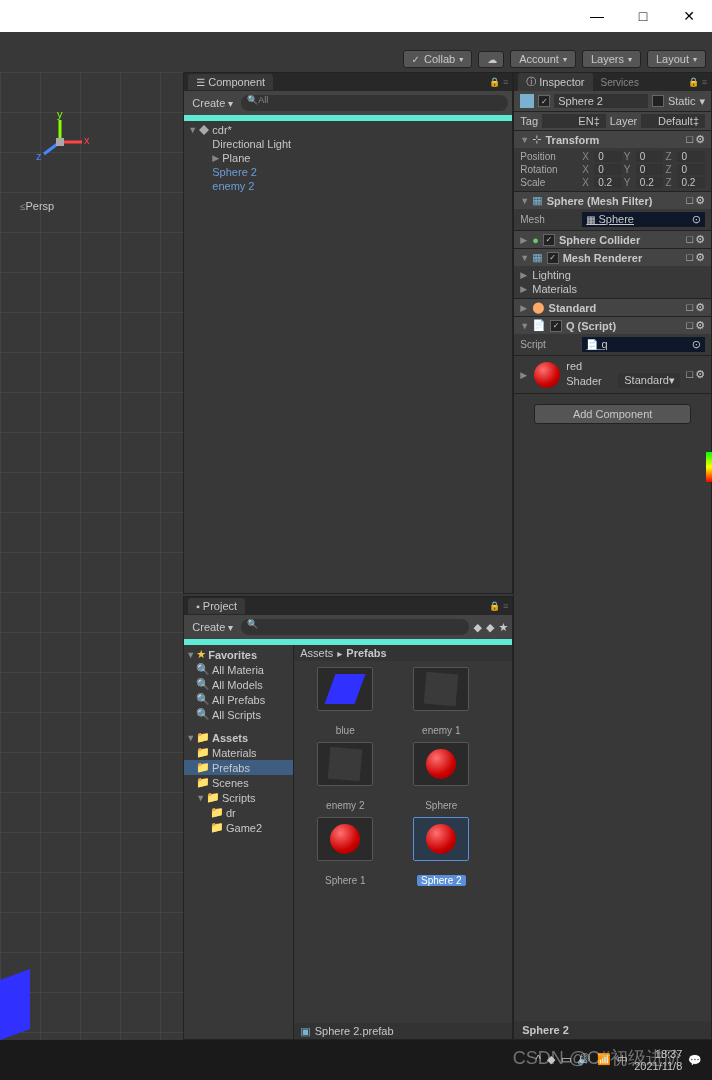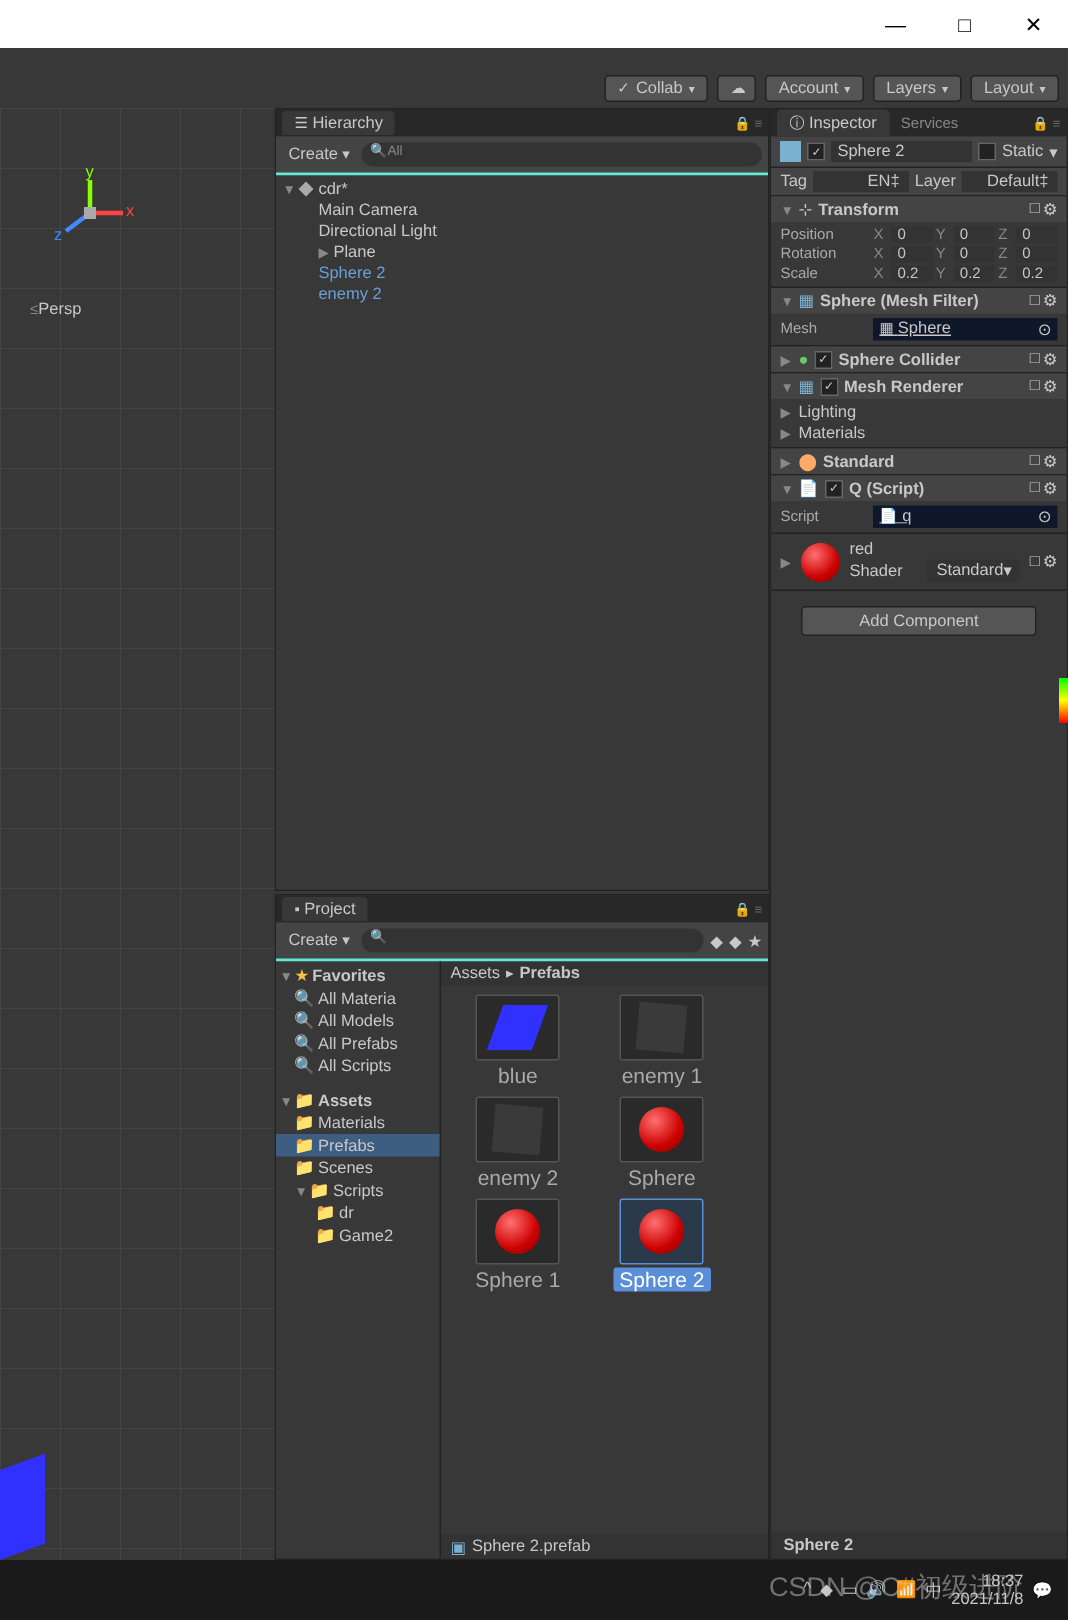--- a/index.html
+++ b/index.html
@@ -21,21 +21,21 @@
 .persp { position: absolute; top: 128px; left: 20px; font-size: 10px; color: #888; }
 .scene-corner { position: absolute; bottom: 0; left: 0; width: 30px; height: 60px; background: #3030ff; transform: skewY(-20deg); transform-origin: bottom left; }
 
 .panel { background: #383838; border: 1px solid #222; }
 .tab-bar { background: #282828; display: flex; align-items: center; height: 18px; padding-left: 4px; }
 .tab { background: #383838; padding: 2px 8px; font-size: 10px; border-radius: 3px 3px 0 0; display: flex; align-items: center; gap: 3px; }
 .tab-inactive { background: transparent; color: #888; }
 .tab-icons { margin-left: auto; display: flex; gap: 2px; padding-right: 4px; }
 .tab-icons span { font-size: 9px; color: #666; }
 
-.sub-bar { background: #444; height: 16px; display: flex; align-items: center; padding: 12px 4px; gap: 4px; border-bottom: 2px solid #5eead4; }
+.sub-bar { background: #444; height: 16px; display: flex; align-items: center; padding: 12px 4px; gap: 4px; border-bottom: 6px solid #5eead4; }
 .sub-btn { font-size: 10px; padding: 0 4px; }
 .search-field { flex: 1; background: #333; border-radius: 8px; height: 16px; padding: 0 6px; font-size: 9px; color: #888; }
 
 .hierarchy-body { flex: 1; background: #383838; padding: 2px 0; }
 .tree-row { padding: 1px 4px 1px 14px; font-size: 11px; display: flex; align-items: center; gap: 2px; }
 .tree-row.root { padding-left: 4px; }
 .tree-row.child { padding-left: 28px; }
 .tree-row.link { color: #6a9fd8; }
 .fold { color: #888; font-size: 9px; width: 8px; }
 .unity-icon { width: 12px; height: 12px; }
@@ -52,21 +52,21 @@
 .star { color: #f5c542; }
 .mag { color: #f5a742; }
 .folder { color: #999; }
 
 .proj-content { flex: 1; display: flex; flex-direction: column; }
 .breadcrumb { background: #333; height: 16px; padding: 2px 6px; font-size: 10px; display: flex; align-items: center; gap: 4px; }
 .asset-grid { flex: 1; background: #383838; padding: 6px; display: grid; grid-template-columns: repeat(2, 90px); gap: 6px 6px; align-content: start; overflow: hidden; }
 .asset { display: flex; flex-direction: column; align-items: center; }
 .asset-thumb { width: 56px; height: 44px; background: #2a2a2a; border: 1px solid #555; border-radius: 2px; display: flex; align-items: center; justify-content: center; }
 .asset-thumb.sel { border: 1px solid #5a8fd8; background: #2a3a4a; }
-.asset-label { font-size: 14px; margin-top: 2px; text-align: center; color: #aaa; }
+.asset-label { font-size: 10px; margin-top: 14px; text-align: center; color: #aaa; }
 .asset-label.sel { background: #5a8fd8; color: #fff; padding: 0 4px; border-radius: 2px; }
 .cube-shape { width: 32px; height: 32px; background: #3a3a3a; transform: rotate(5deg); }
 .mat-shape { width: 30px; height: 30px; background: #3030ff; transform: skewX(-20deg); }
 .sph-shape { width: 30px; height: 30px; border-radius: 50%; background: radial-gradient(circle at 35% 30%, #ff7070, #cc0000 60%, #800000); }
 .proj-status { height: 16px; background: #333; font-size: 10px; padding: 2px 6px; display: flex; align-items: center; gap: 4px; }
 
 .inspector-body { flex: 1; background: #383838; overflow: hidden; }
 .insp-header { display: flex; align-items: center; padding: 3px 6px; gap: 4px; background: #444; border-bottom: 1px solid #222; }
 .cube-icon { width: 14px; height: 14px; background: #7ab0d0; }
 .checkbox { width: 12px; height: 12px; background: #222; border: 1px solid #666; display: flex; align-items: center; justify-content: center; font-size: 8px; }
@@ -140,39 +140,38 @@
         <rect x="26" y="26" width="8" height="8" fill="#aaa"></rect>
       </svg>
     </div>
     <div class="persp">≤<span>Persp</span></div>
     <div class="scene-corner"></div>
   </div>
 
   <div class="col-mid">
     <div class="panel hierarchy-panel">
       <div class="tab-bar">
-        <div class="tab">☰ <span>Hierarchy</span></div>
+        <div class="tab">☰ <span>Component</span></div>
         <div class="tab-icons">
             <span>🔒</span>
             <span>≡</span>
           </div>
       </div>
       <div class="sub-bar">
         <span class="sub-btn"><span>Create</span> ▾</span>
         <div class="search-field" placeholder="All">🔍All</div>
       </div>
       <div class="hierarchy-body">
         <div class="tree-row root">
             <span class="fold">▼</span>
             <svg class="unity-icon" viewBox="0 0 12 12">
               <polygon points="6,1 11,6 6,11 1,6" fill="#aaa"></polygon>
             </svg> 
             <span>cdr*</span>
           </div>
-        <div class="tree-row child">Main Camera</div>
         <div class="tree-row child">Directional Light</div>
         <div class="tree-row child">
             <span class="fold">▶</span>
             <span>Plane</span>
           </div>
         <div class="tree-row child link">Sphere 2</div>
         <div class="tree-row child link">enemy 2</div>
       </div>
     </div>
 

